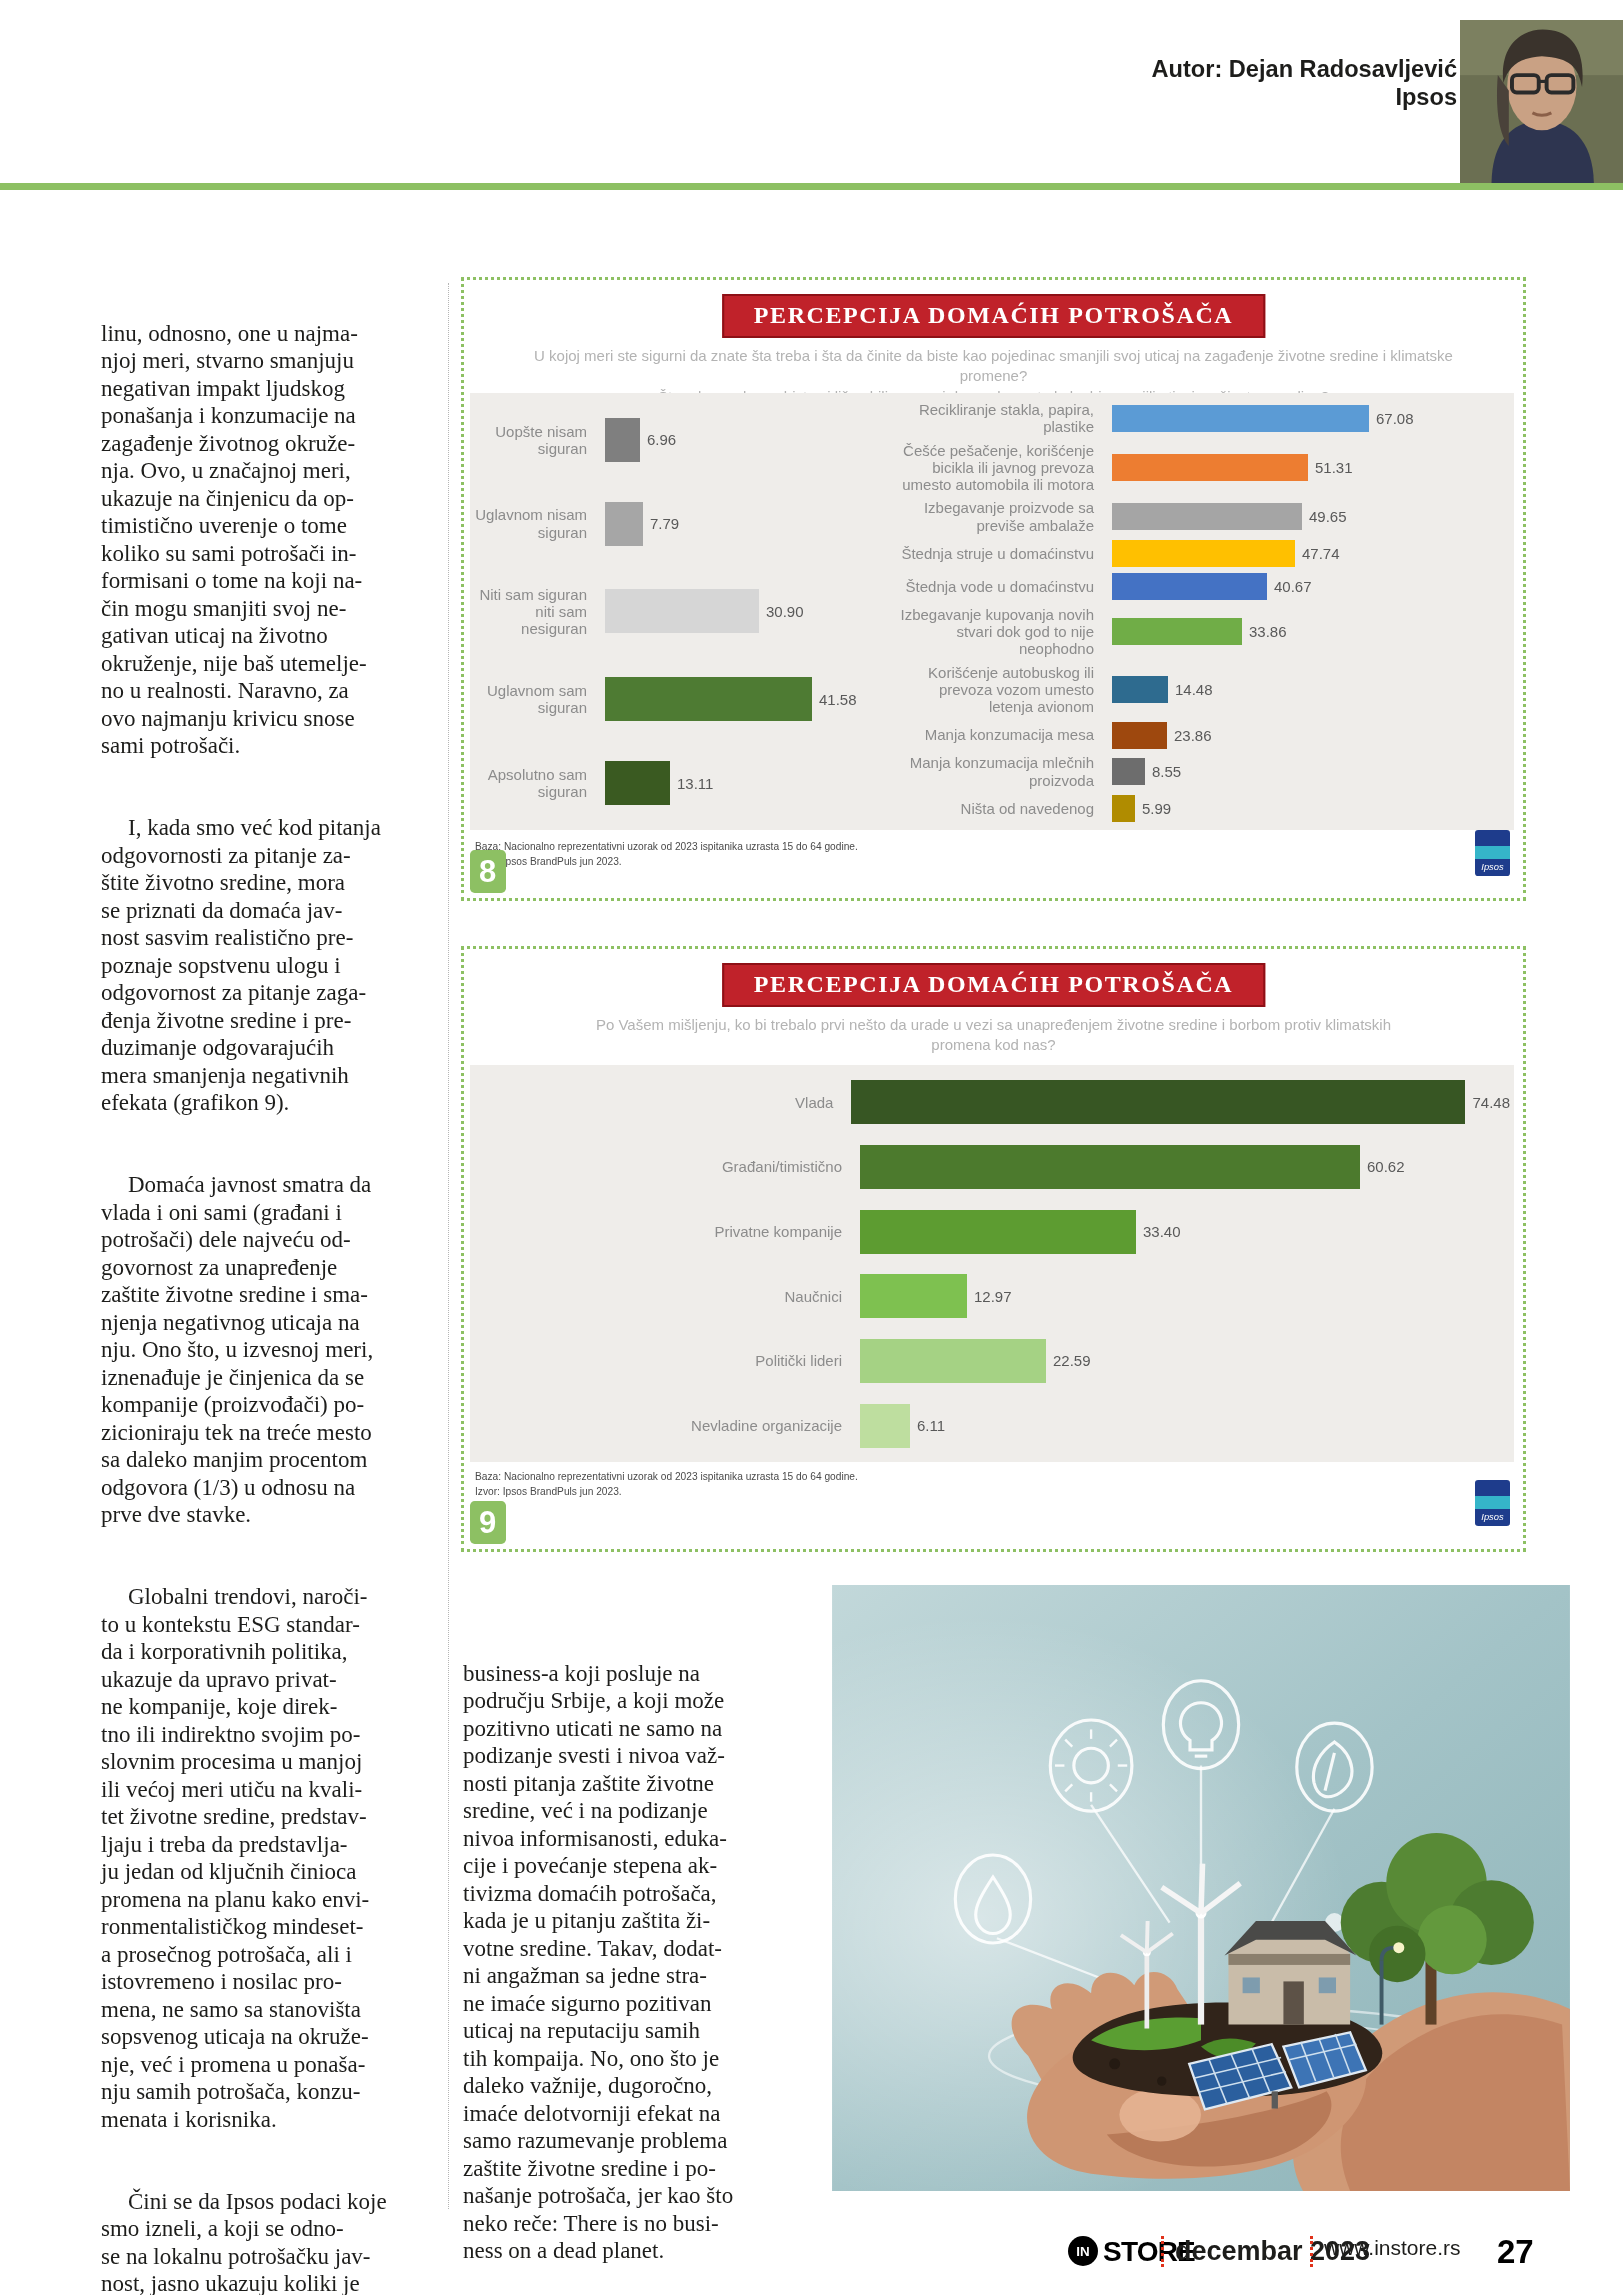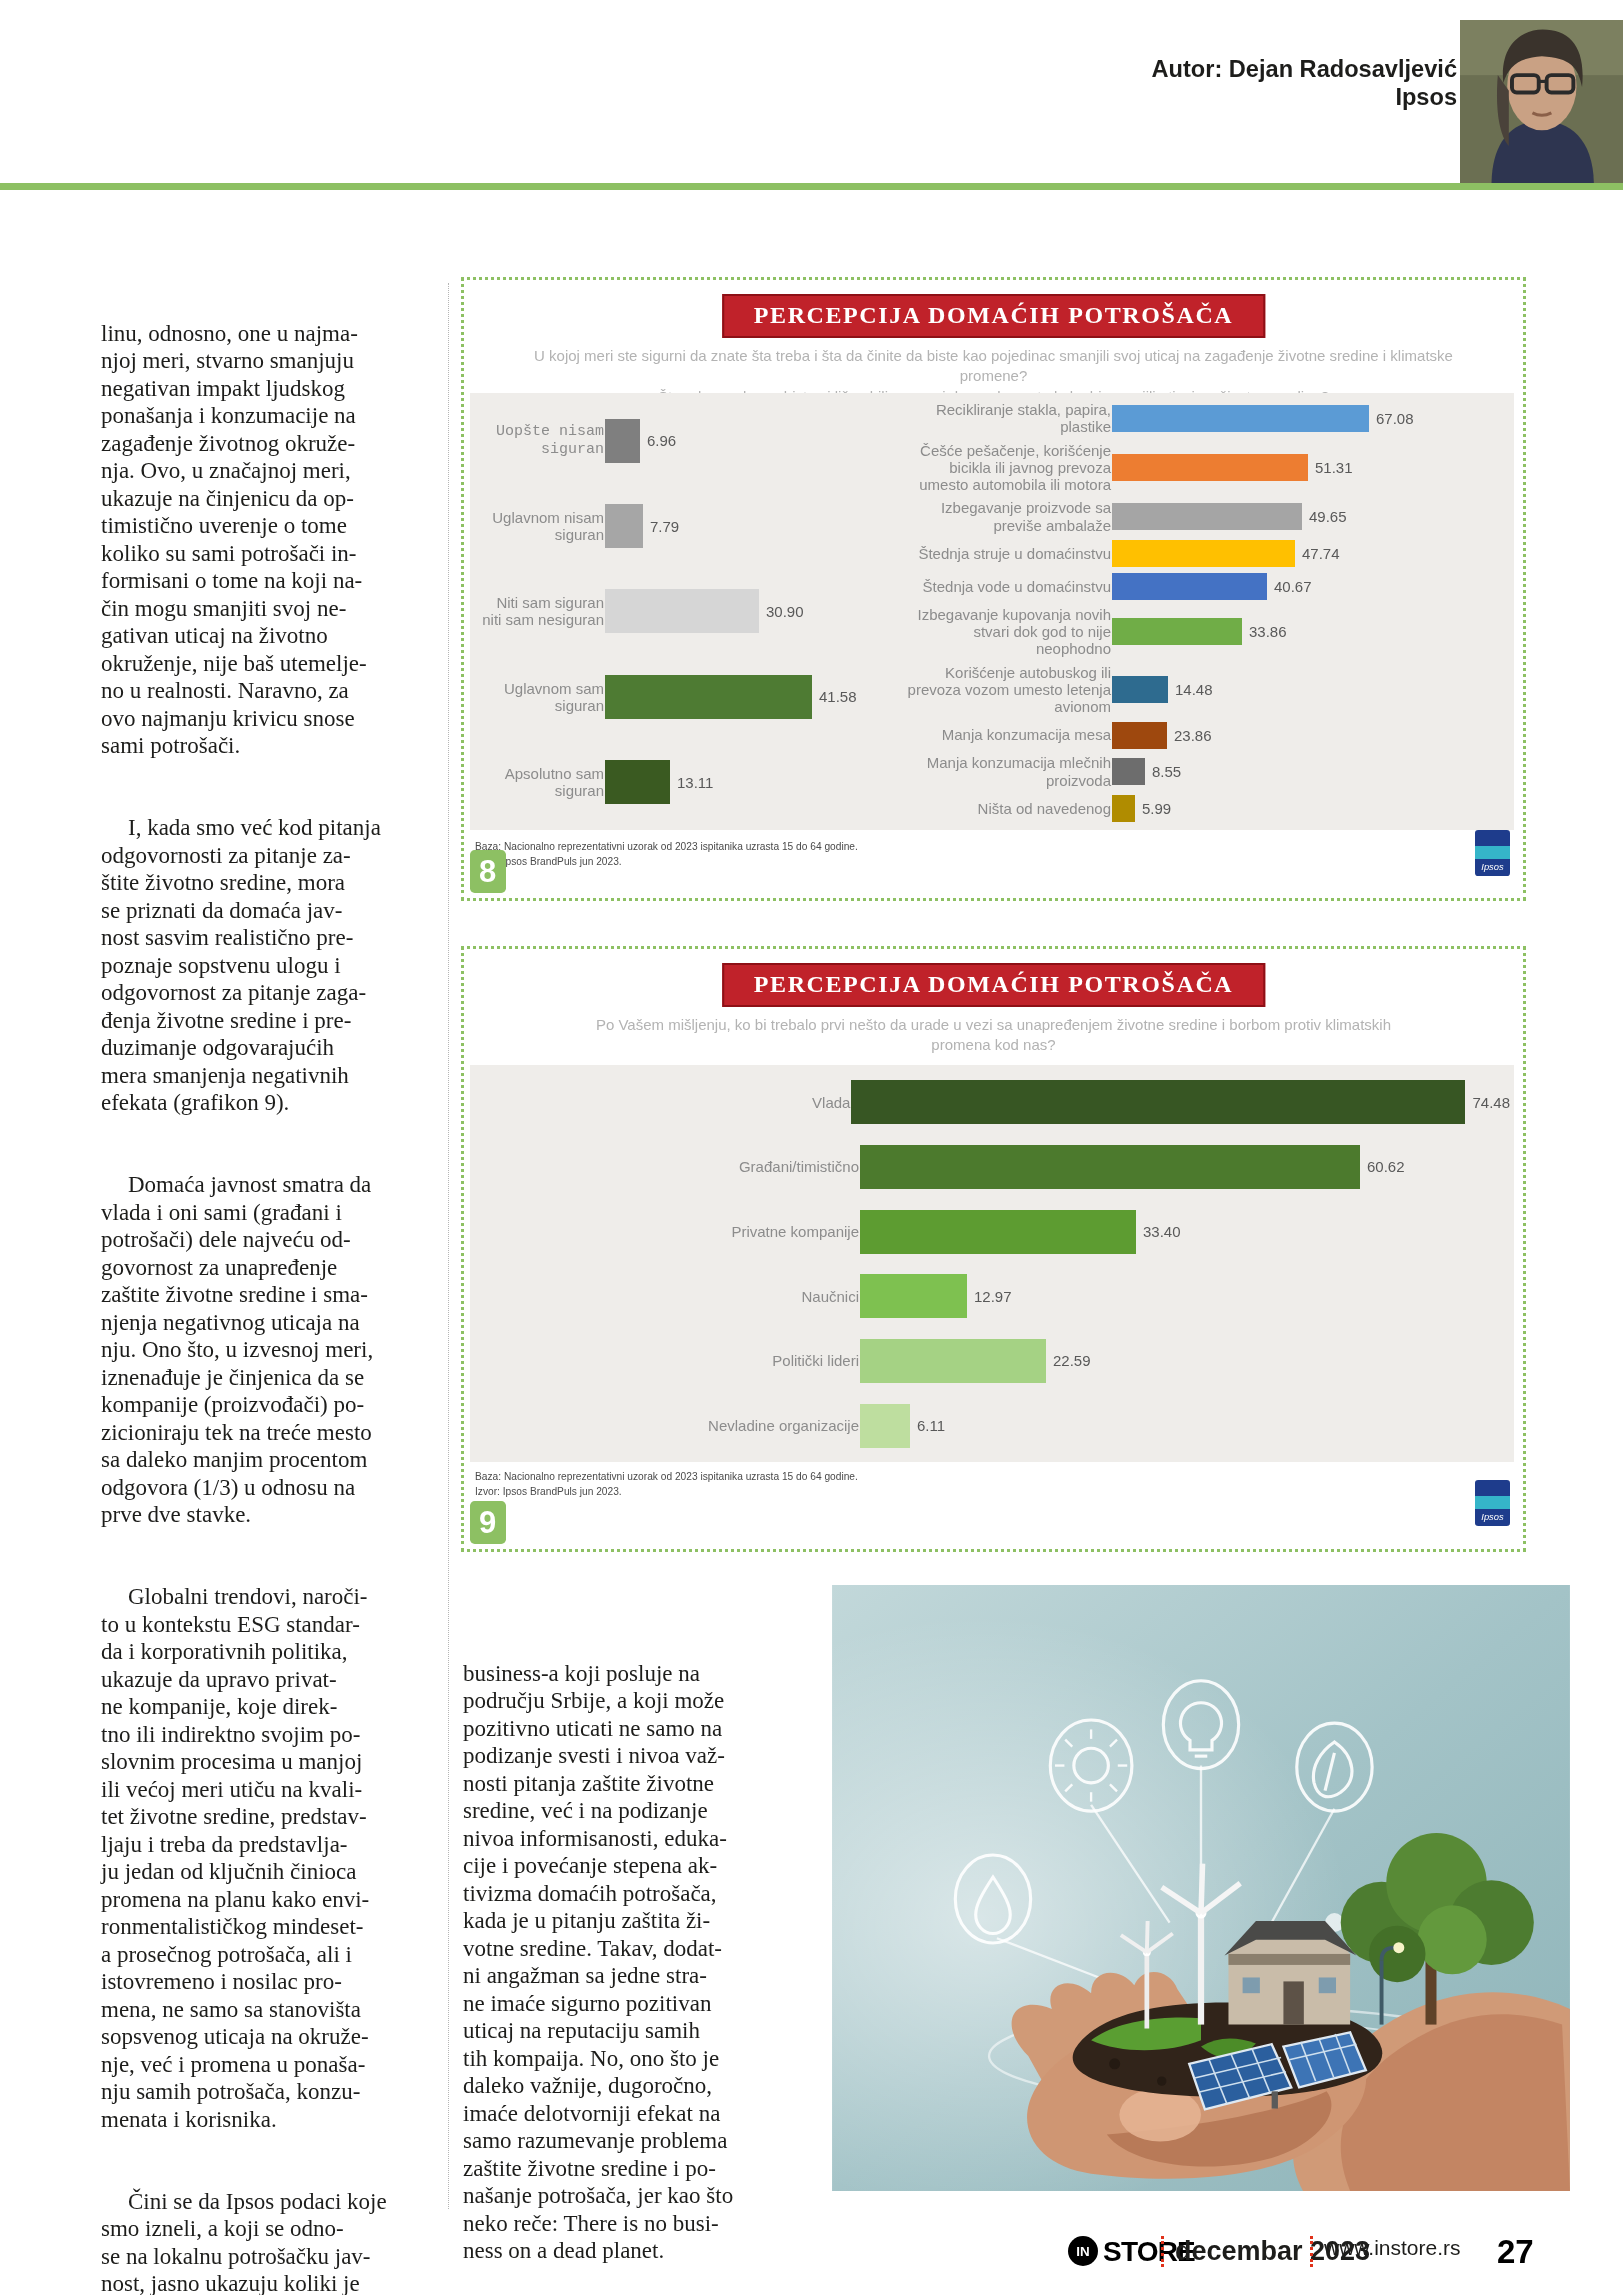--- a/index.html
+++ b/index.html
@@ -37,21 +37,21 @@
          font-size:31px;display:flex;align-items:center;justify-content:center;}
   .ipsoslogo{position:absolute;width:35px;height:46px;background:#1e3c8c;border-radius:3.1px;
              display:flex;flex-direction:column;align-items:center;justify-content:flex-end;
              overflow:hidden;}
   .ipsoslogo .cap{width:100%;height:12.6px;background:#35b5c9;}
   .ipsoslogo .txt{color:#ffffff;font-family:"Liberation Sans",sans-serif;font-size:9.4px;
                   font-style:italic;padding:2.4px 0 3.9px 0;}
   
   .chart{position:absolute;display:flex;flex-direction:column;justify-content:space-around;}
   .crow{display:flex;align-items:center;}
-  .clbl{text-align:right;padding-right:1px;font-family:"Liberation Sans",sans-serif;
+  .clbl{text-align:right;padding-right:18px;font-family:"Liberation Sans",sans-serif;
         font-size:15px;line-height:17.3px;color:#8c8c8c;box-sizing:border-box;}
   .cbarwrap{flex:1;display:flex;align-items:center;}
   .cbar{flex:none;}
   .cval{margin-left:7px;font-family:"Liberation Sans",sans-serif;font-size:15px;color:#595959;white-space:nowrap;}
   
   #footer{left:0;top:2230px;width:1623px;height:47px;font-family:"Liberation Sans",sans-serif;}
   .fitem{position:absolute;top:4.7px;}
   #logo-circle{left:1068px;top:6.3px;width:30px;height:30px;background:#000;border-radius:50%;
                color:#fff;font-weight:bold;font-size:13.4px;display:flex;align-items:center;justify-content:center;}
   #logo-store{left:1103px;top:6.3px;font-weight:bold;font-size:28px;letter-spacing:-0.8px;color:#000;}
@@ -156,21 +156,21 @@
 
   <div class="abs" id="colrule"></div>
 
   <div class="abs figbox" id="fig8">
     <div class="figtitle">PERCEPCIJA DOMAĆIH POTROŠAČA</div>
     <div class="figsub">U kojoj meri ste sigurni da znate šta treba i šta da činite da biste kao pojedinac smanjili svoj uticaj na zagađenje životne sredine i klimatske promene?
 Šta od navedenog biste vi lično bili spremni da preduzmete kako bi smanjili uticaj na životnu sredinu?</div>
     <div class="plot" style="left:6.3px;top:113px;width:1044px;height:437px;"></div>
     <div class="chart" id="chart8L" style="left:11px;top:118px;width:440px;height:427px;">
         <div class="crow">
-          <div class="clbl" style="width: 130px; font-family: Liberation Mono, monospace;">Uopšte nisam siguran</div>
+          <div class="clbl" style="width: 130px;">Uopšte nisam siguran</div>
           <div class="cbarwrap">
             <div class="cbar" style="height: 44px; width: 35px; background: rgb(127, 127, 127);"></div>
             <span class="cval">6.96</span>
           </div>
         </div>
         <div class="crow">
           <div class="clbl" style="width: 130px;">Uglavnom nisam siguran</div>
           <div class="cbarwrap">
             <div class="cbar" style="height: 44px; width: 38px; background: rgb(166, 166, 166);"></div>
             <span class="cval">7.79</span>

